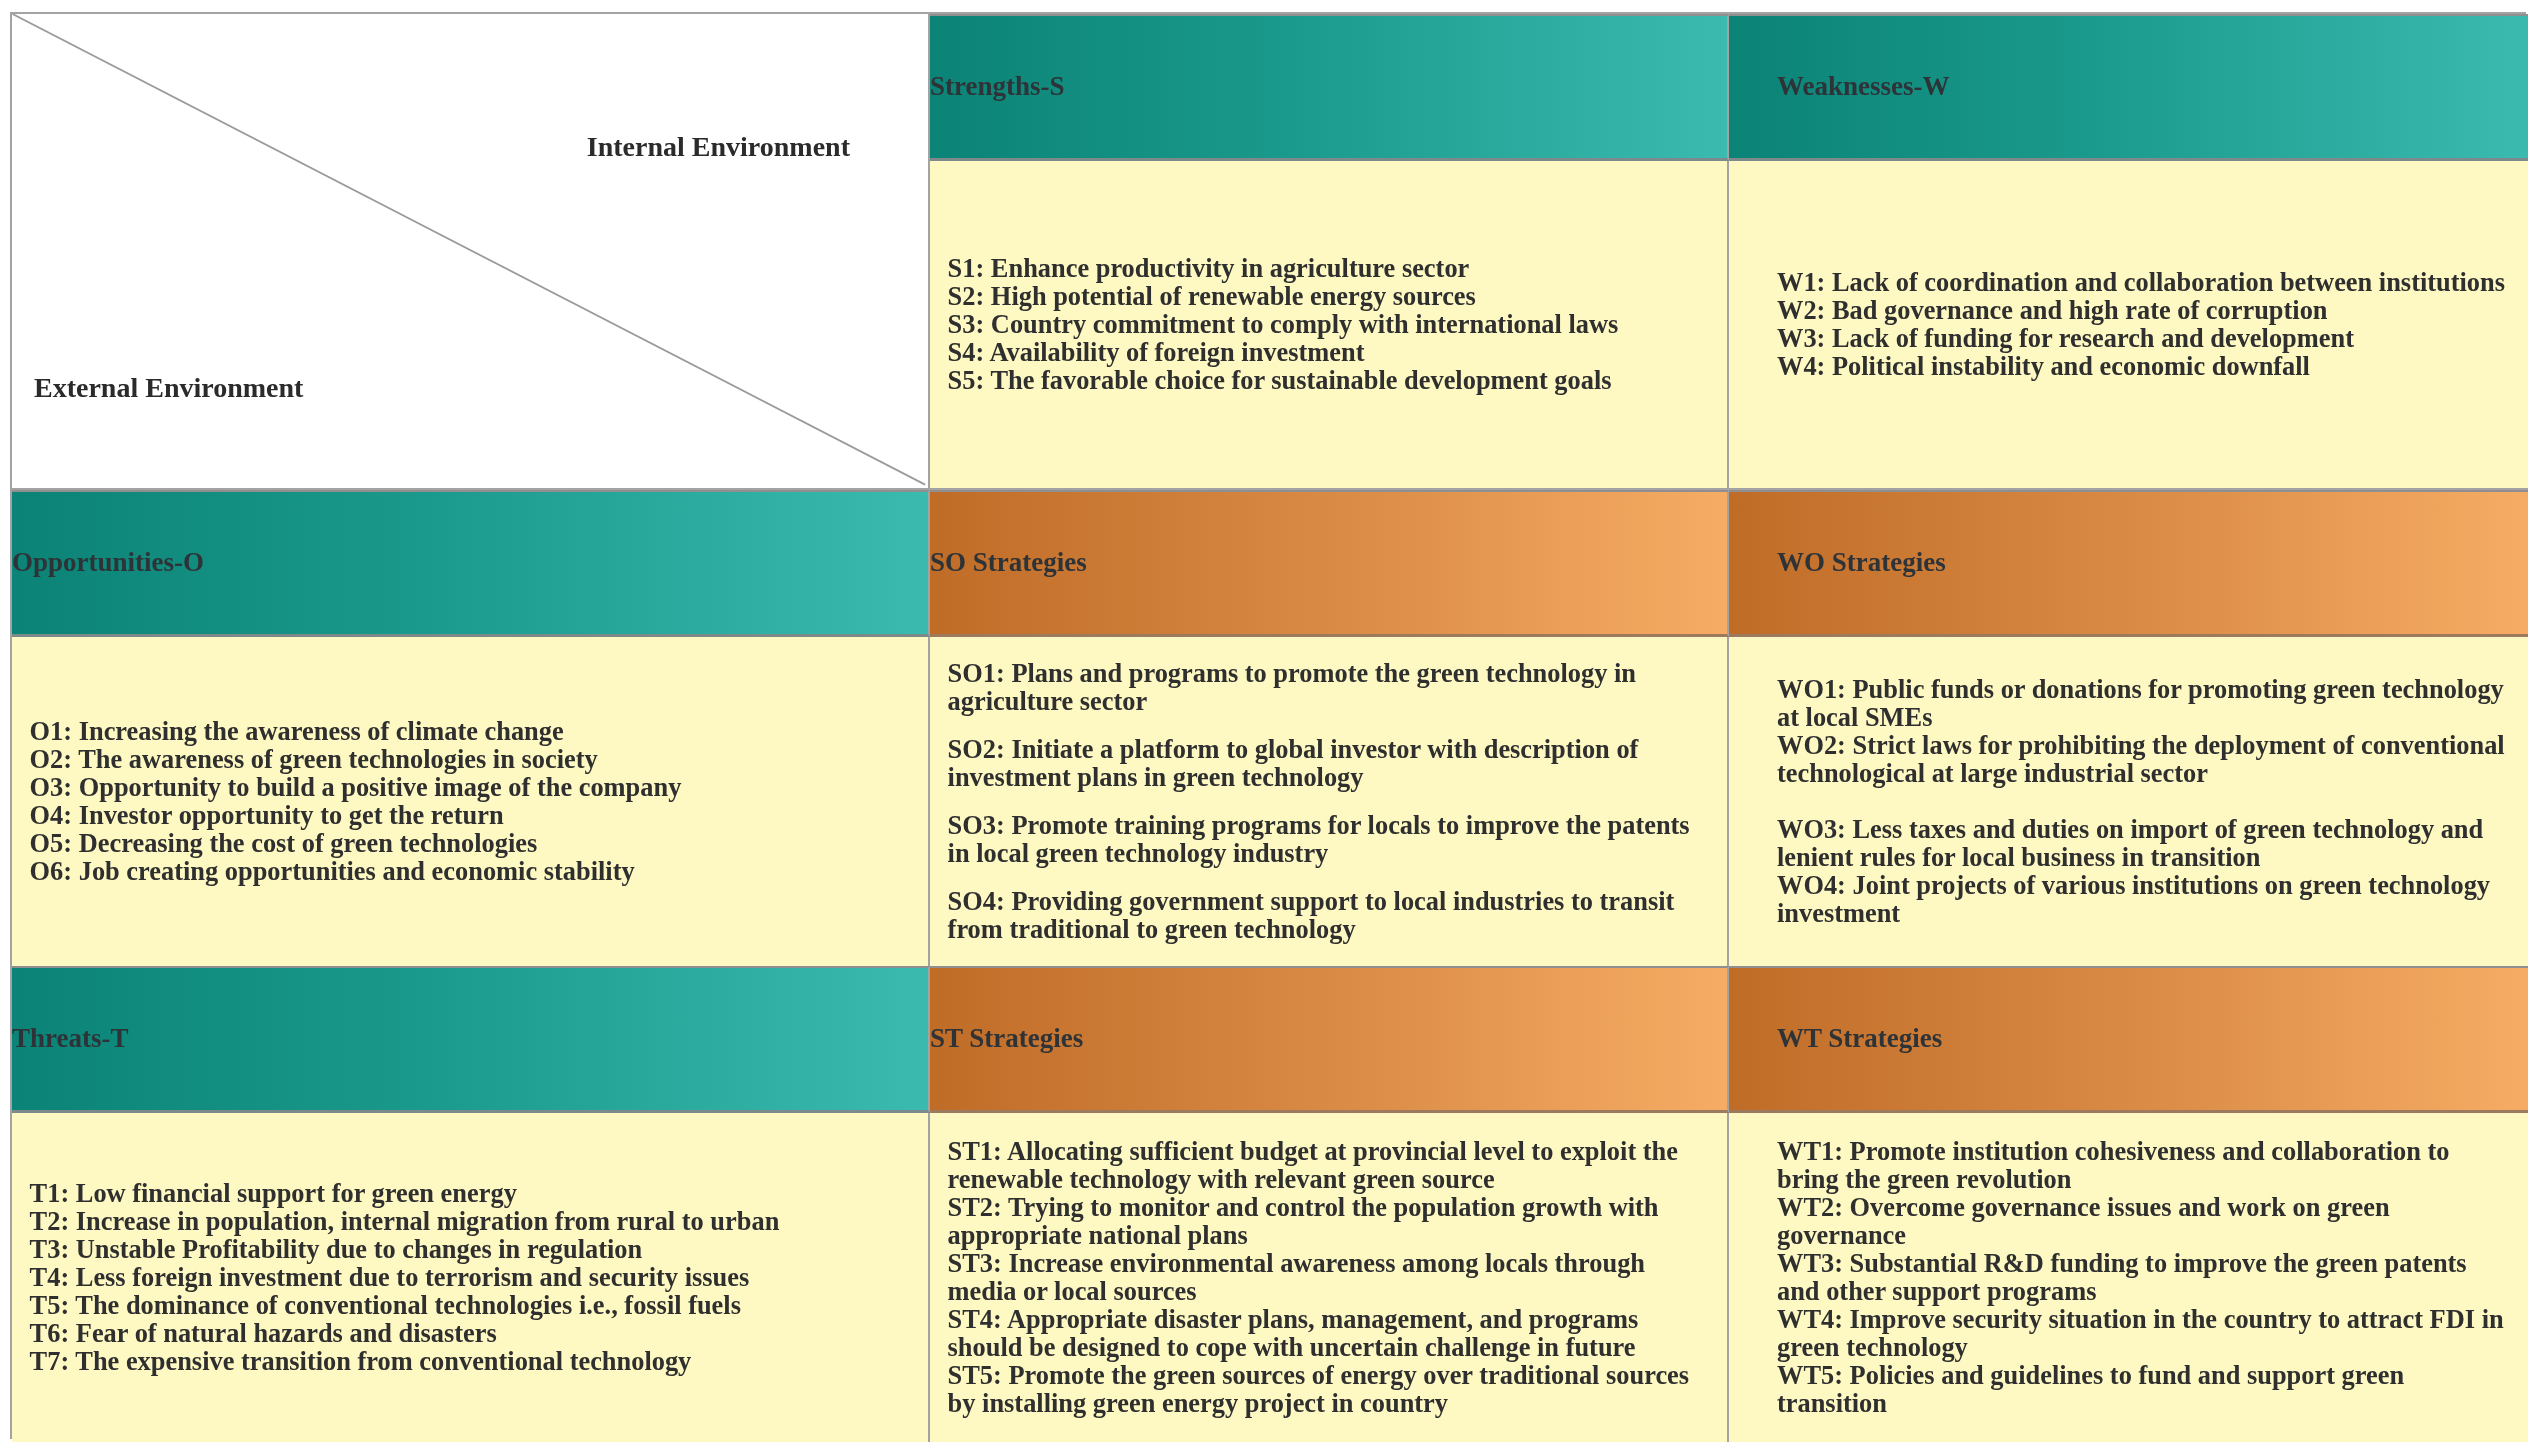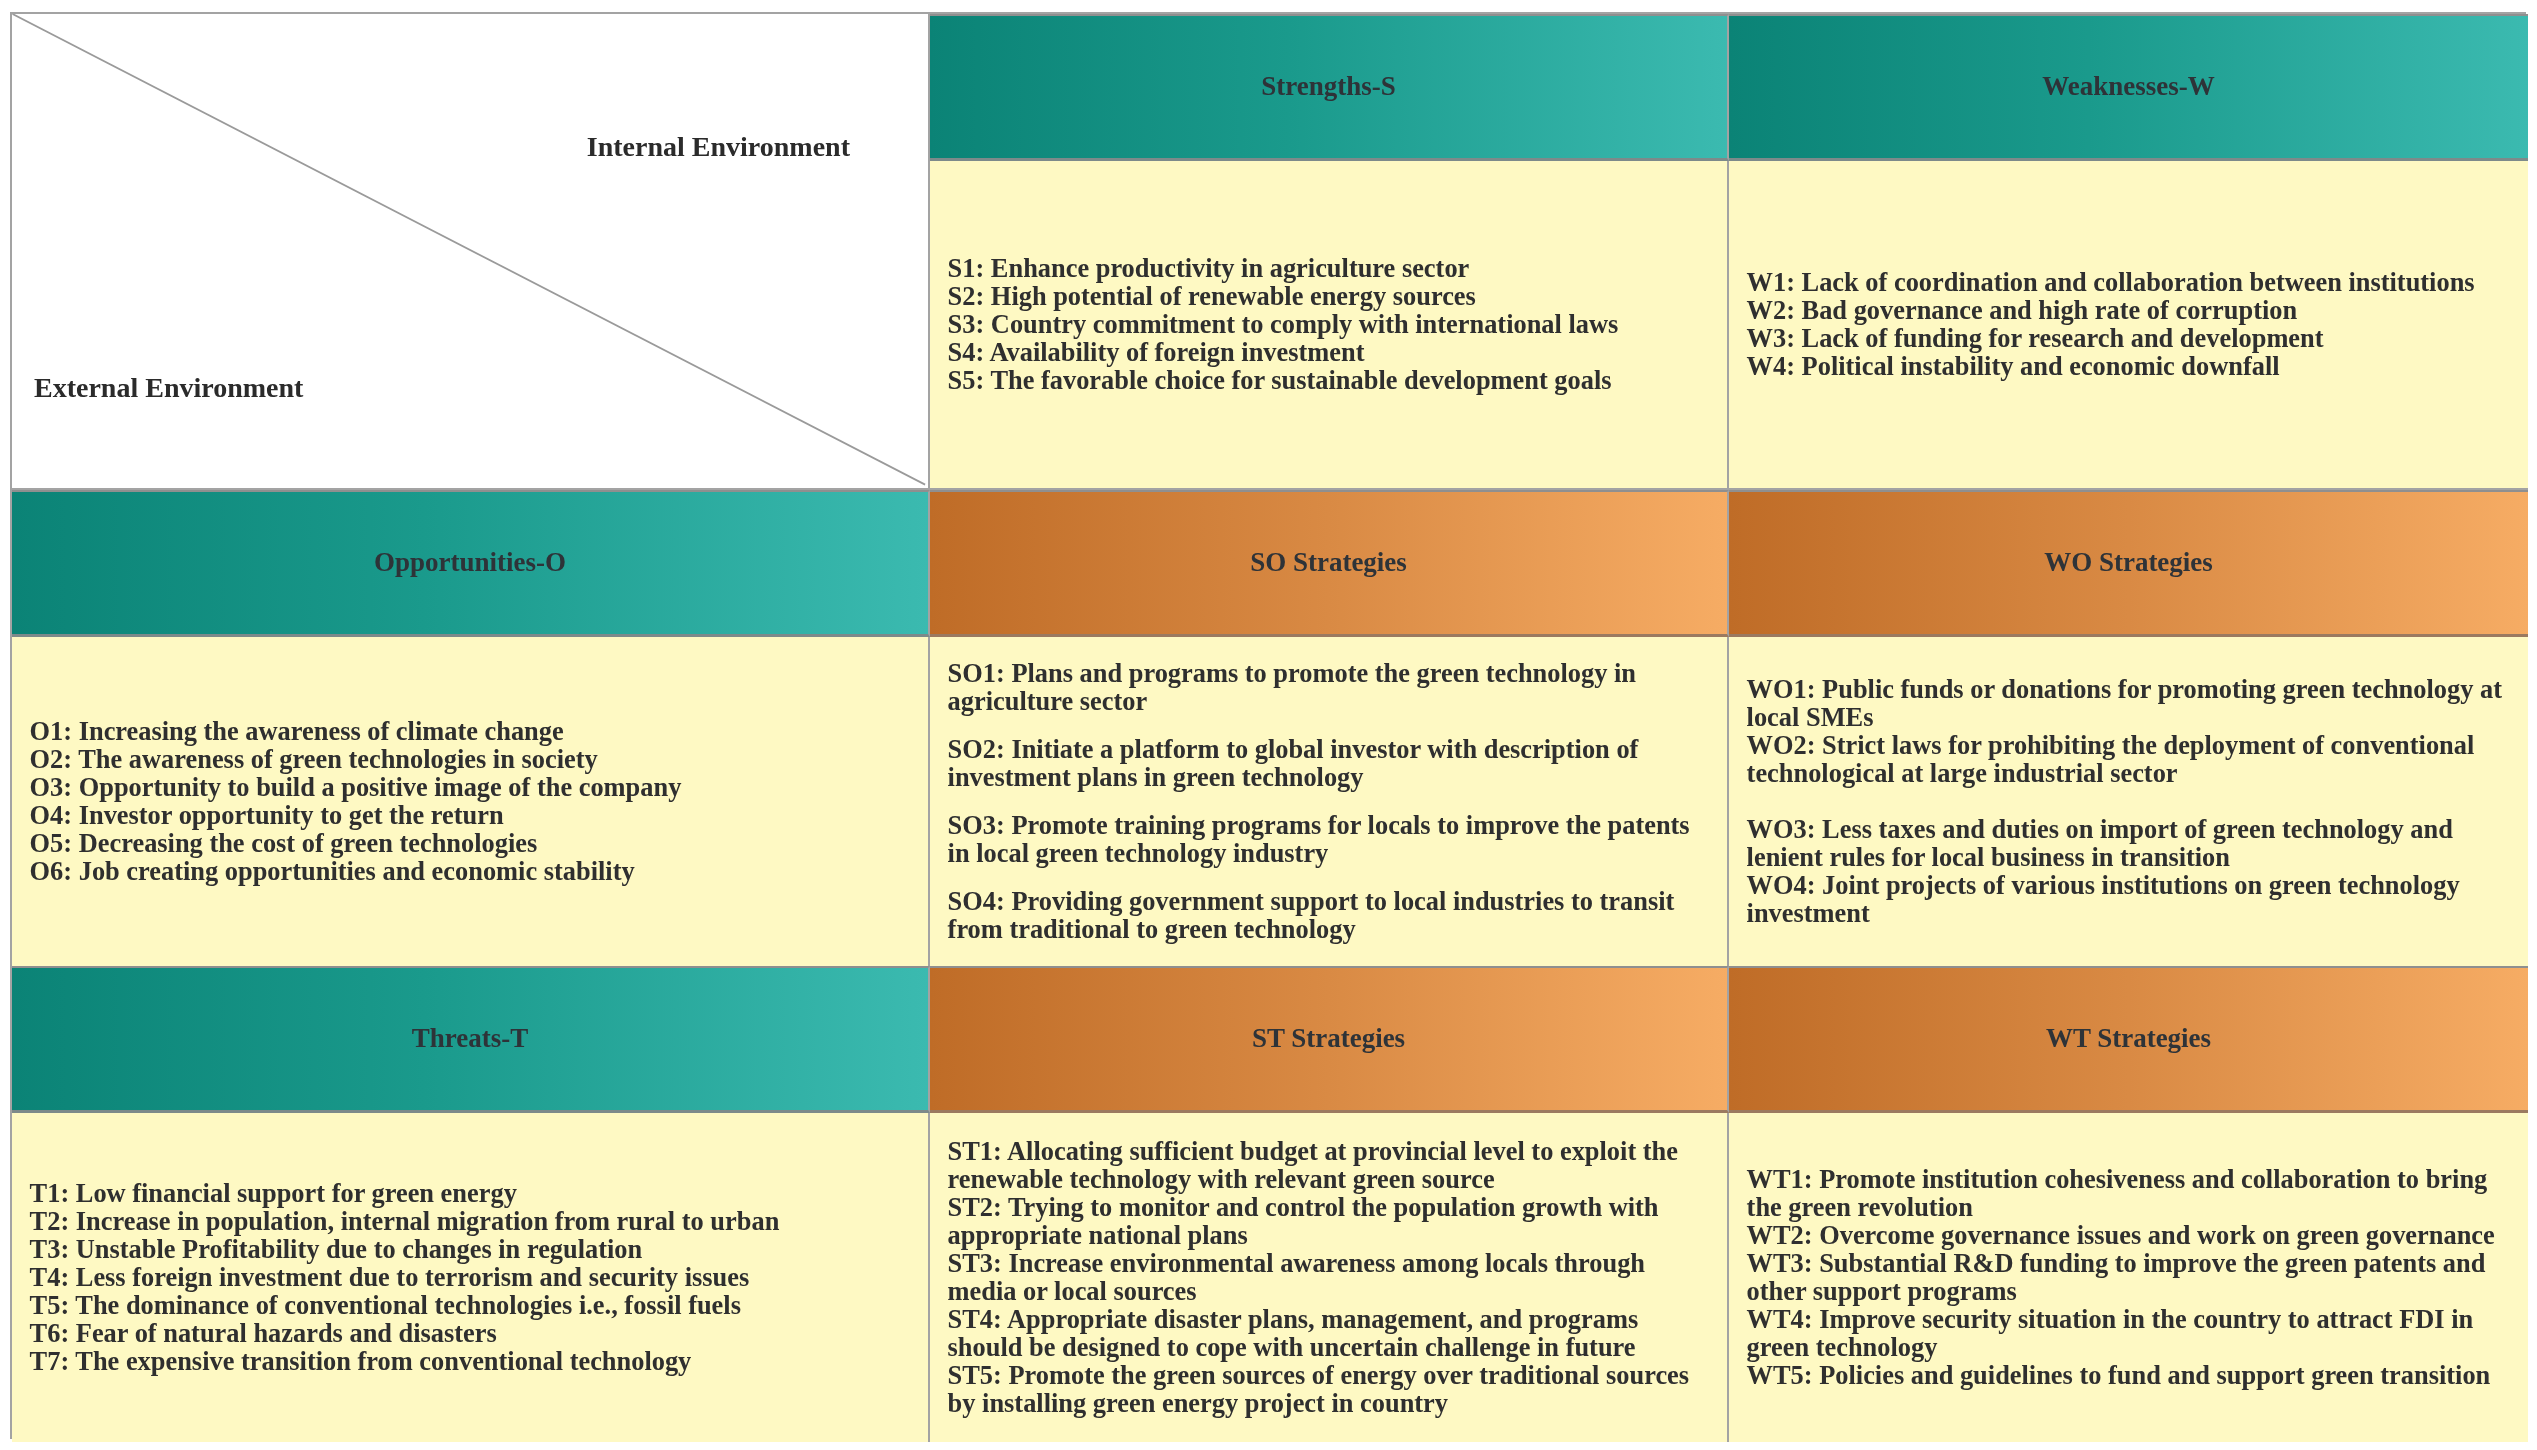--- a/index.html
+++ b/index.html
@@ -3,22 +3,22 @@
 <meta charset="utf-8">
 <style>
   html, body { margin: 0; padding: 0; background: #ffffff; }
   body { width: 2538px; height: 1451px; position: relative; overflow: hidden;
          font-family: "Liberation Serif", "DejaVu Serif", serif; color: #2b2b2b; }
   .matrix { position: absolute; left: 10px; top: 11.7px; width: 2516px; height: 1427px;
             display: grid; grid-template-columns: 918px 799px 799px;
             grid-template-rows: 147px 329px 147px 329px 147px 329px;
             border: 2.3px solid #a3a3a3; box-sizing: border-box; }
   .cell { position: relative; box-sizing: border-box; border-right: 2.3px solid #a3a3a3; }
-  .cell.last { border-right: none; }
-  .hdr { display: flex; align-items: center; justify-content: center;
+  .cell.last { border-right: none; padding-left: 48px; }
+  .hdr { display: flex; align-items: center; justify-content: flex-start;
          font-weight: bold; font-size: 27px; color: #2e3338;
          border-top: 2.3px solid #8f8f8f; border-bottom: 3.5px solid #7d8a8a; }
   .teal { background: linear-gradient(90deg, #0b8376 0%, #1a9a8c 45%, #3bbab0 100%); }
   .orange { background: linear-gradient(90deg, #bf6c27 0%, #d98a44 50%, #f6ac64 100%); }
   .orange.hdr { border-bottom-color: #9b7a60; }
   .content { background: #fef9c3; display: flex; flex-direction: column; justify-content: center;
              padding: 0 17.6px; font-weight: bold; font-size: 26.4px; line-height: 28px; color: #2f2f2f; }
   .content p { margin: 0; }
   .content .gap { height: 28px; }
   .corner { grid-row: 1 / span 2; grid-column: 1; border-bottom: 2.3px solid #a3a3a3; }

